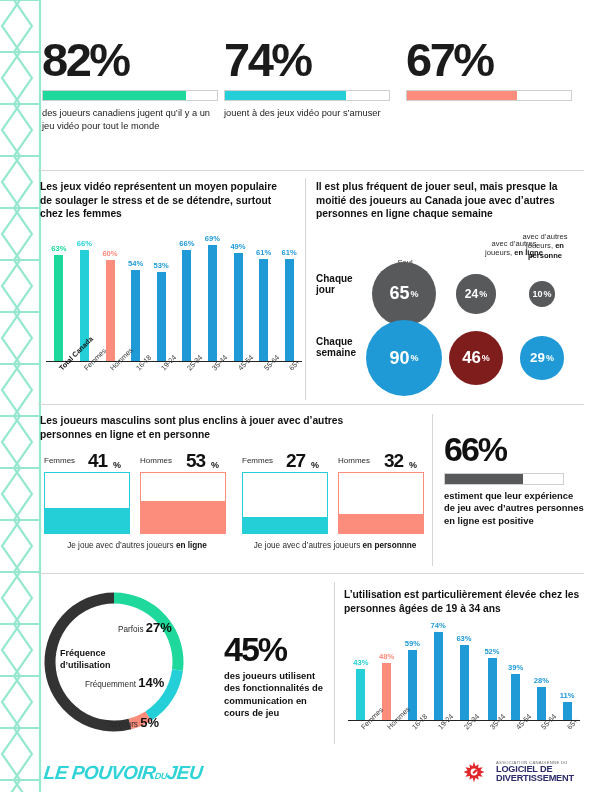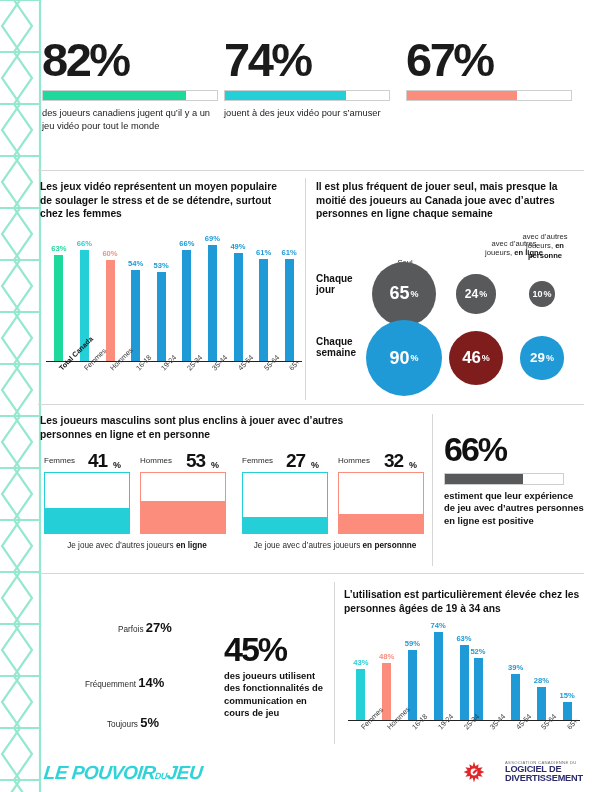--- a/index.html
+++ b/index.html
@@ -97,21 +97,21 @@
   .blk .num{font-size:34px;font-weight:bold;letter-spacing:-2px;line-height:1;color:#111;}
   .blk .txt{font-size:9.4px;line-height:12.4px;font-weight:bold;color:#111;margin-top:5px;}
 
   
   .logo-left{
     position:absolute;font-style:italic;font-weight:bold;
     color:#2fd3d8;font-size:19px;letter-spacing:-.6px;
     transform:skewX(-6deg);
   }
   .logo-left .small{font-size:9px;}
-  .logo-right{position:absolute;display:flex;align-items:center;gap:19px;}
+  .logo-right{position:absolute;display:flex;align-items:center;gap:10px;}
   .logo-right .txt{line-height:1;}
   .logo-right .l1{font-size:4.2px;letter-spacing:.3px;color:#6b6b6b;}
   .logo-right .l2{font-size:9.2px;font-weight:bold;color:#2b2b6b;letter-spacing:-.2px;}
 </style>
 </head>
 <body>
 
 <div class="page">
 
   <svg class="edge-pattern" viewBox="0 0 42 792" preserveAspectRatio="none" aria-hidden="true">
@@ -308,20 +308,34 @@
   <div class="blk" style="left:444px;top:432px;width:140px;">
     <div class="num">66%</div>
     <div class="bar-track" style="width:120px;height:12px;">
       <div class="bar-fill" style="width:66%;background:#58595b;"></div>
     </div>
     <div class="txt">estiment que leur expérience de jeu avec d’autres personnes en ligne est positive</div>
   </div>
 
   <div class="divider" style="left:38px;top:573px;width:546px;"></div>
 
+  <div class="donut-wrap" style="left:38px;top:586px;width:170px;height:152px;">
+    <svg width="170" height="152" viewBox="0 0 170 152">
+      <g id="donutHost">
+          <path d="M 76 12 A 64 64 0 0 1 139.4953408841266 84.02132694811547" fill="none" stroke="#1ed99b" stroke-width="11"></path>
+          <path d="M 139.4953408841266 84.02132694811547 A 64 64 0 0 1 110.29291487865578 130.03698723212898" fill="none" stroke="#24cfd8" stroke-width="11"></path>
+          <path d="M 110.29291487865578 130.03698723212898 A 64 64 0 0 1 91.9161527785507 137.9893223122324" fill="none" stroke="#fc8c7c" stroke-width="11"></path>
+          <path d="M 91.9161527785507 137.9893223122324 A 64 64 0 1 1 75.99999999999999 12" fill="none" stroke="#333333" stroke-width="11"></path>
+        </g>
+    </svg>
+    <div class="donut-center" style="left:22px;top:62px;width:80px;">
+      <div>Fréquence</div>
+      <div>d’utilisation</div>
+    </div>
+  </div>
   <div class="donut-lab" style="left:118px;top:620px;">
     <span>Parfois</span>
     <b>27%</b>
   </div>
   <div class="donut-lab" style="left:85px;top:675px;">
     <span>Fréquemment</span>
     <b>14%</b>
   </div>
   <div class="donut-lab" style="left:107px;top:715px;">
     <span>Toujours</span>
@@ -352,34 +366,34 @@
           <div class="bar" style="height: 70.0625px; background: rgb(31, 154, 214);"></div>
         </div>
         <div class="col" style="left: 70.2222px; width: 40px;">
           <div class="vlabel" style="color: rgb(31, 154, 214);">74%</div>
           <div class="bar" style="height: 87.875px; background: rgb(31, 154, 214);"></div>
         </div>
         <div class="col" style="left: 96px; width: 40px;">
           <div class="vlabel" style="color: rgb(31, 154, 214);">63%</div>
           <div class="bar" style="height: 74.8125px; background: rgb(31, 154, 214);"></div>
         </div>
-        <div class="col" style="left: 108px; width: 44px; margin-top: 24px;">
+        <div class="col" style="left: 122px; width: 44px; margin-top: 24px;">
           <div class="vlabel" style="color: rgb(31, 154, 214);">52%</div>
           <div class="bar" style="height: 61.75px; background: rgb(31, 154, 214);"></div>
         </div>
         <div class="col" style="left: 147.556px; width: 40px;">
           <div class="vlabel" style="color: rgb(31, 154, 214);">39%</div>
           <div class="bar" style="height: 46.3125px; background: rgb(31, 154, 214);"></div>
         </div>
         <div class="col" style="left: 173.333px; width: 40px;">
           <div class="vlabel" style="color: rgb(31, 154, 214);">28%</div>
           <div class="bar" style="height: 33.25px; background: rgb(31, 154, 214);"></div>
         </div>
         <div class="col" style="left: 199.111px; width: 40px;">
-          <div class="vlabel" style="color: rgb(31, 154, 214);">15%</div>
+          <div class="vlabel" style="color: rgb(31, 154, 214);">11%</div>
           <div class="bar" style="height: 17.8125px; background: rgb(31, 154, 214);"></div>
         </div>
       </div>
     <div id="usageLabels" style="position:relative;height:34px;">
         <div class="xlabel" style="left: 10.8889px; top: 4px;">Femmes</div>
         <div class="xlabel" style="left: 36.6667px; top: 4px;">Hommes</div>
         <div class="xlabel" style="left: 62.4444px; top: 4px;">16-18</div>
         <div class="xlabel" style="left: 88.2222px; top: 4px;">19-24</div>
         <div class="xlabel" style="left: 114px; top: 4px;">25-34</div>
         <div class="xlabel" style="left: 139.778px; top: 4px;">35-44</div>

